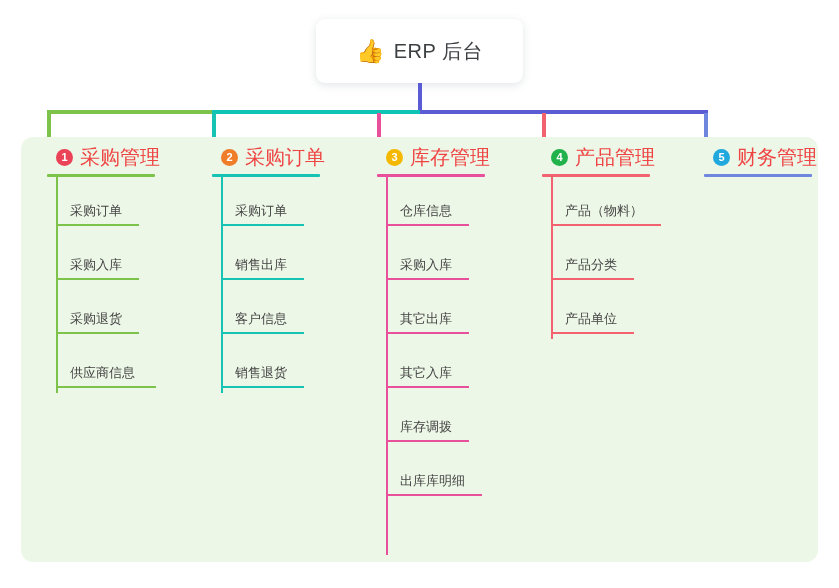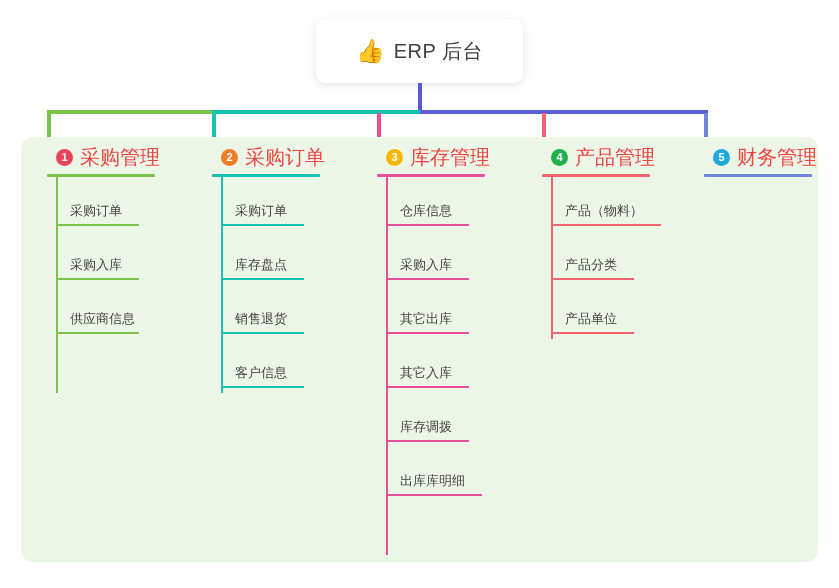--- a/index.html
+++ b/index.html
@@ -180,47 +180,51 @@
           <div class="spine" style="background: rgb(124, 194, 75); height: 216px;"></div>
           <div class="leaf">
             <span class="leaf-label">采购订单</span>
             <div class="leaf-rule" style="background: rgb(124, 194, 75); width: 83px;"></div>
           </div>
           <div class="leaf">
             <span class="leaf-label">采购入库</span>
             <div class="leaf-rule" style="background: rgb(124, 194, 75); width: 83px;"></div>
           </div>
           <div class="leaf">
+            <span class="leaf-label">采购退货</span>
+            <div class="leaf-rule" style="background: rgb(124, 194, 75); width: 83px;"></div>
+          </div>
+          <div class="leaf">
             <span class="leaf-label">供应商信息</span>
-            <div class="leaf-rule" style="background: rgb(124, 194, 75); width: 83px;"></div>
+            <div class="leaf-rule" style="background: rgb(124, 194, 75); width: 100px;"></div>
           </div>
         </div>
       </div>
       <div class="column" style="left: 203px; width: 150px;">
         <div class="col-head">
           <span class="badge" style="background: rgb(240, 125, 42);">2</span>
           <span class="col-title">采购订单</span>
         </div>
         <div class="head-rule" style="background: rgb(23, 195, 178); width: 108px; margin-left: 9px;"></div>
         <div class="children">
           <div class="spine" style="background: rgb(23, 195, 178); height: 216px;"></div>
           <div class="leaf">
             <span class="leaf-label">采购订单</span>
             <div class="leaf-rule" style="background: rgb(23, 195, 178); width: 83px;"></div>
           </div>
           <div class="leaf">
-            <span class="leaf-label">库存盘点</span>
+            <span class="leaf-label">销售出库</span>
+            <div class="leaf-rule" style="background: rgb(23, 195, 178); width: 83px;"></div>
+          </div>
+          <div class="leaf">
+            <span class="leaf-label">客户信息</span>
             <div class="leaf-rule" style="background: rgb(23, 195, 178); width: 83px;"></div>
           </div>
           <div class="leaf">
             <span class="leaf-label">销售退货</span>
-            <div class="leaf-rule" style="background: rgb(23, 195, 178); width: 83px;"></div>
-          </div>
-          <div class="leaf">
-            <span class="leaf-label">客户信息</span>
             <div class="leaf-rule" style="background: rgb(23, 195, 178); width: 83px;"></div>
           </div>
         </div>
       </div>
       <div class="column" style="left: 368px; width: 150px;">
         <div class="col-head">
           <span class="badge" style="background: rgb(245, 184, 0);">3</span>
           <span class="col-title">库存管理</span>
         </div>
         <div class="head-rule" style="background: rgb(232, 80, 155); width: 108px; margin-left: 9px;"></div>

